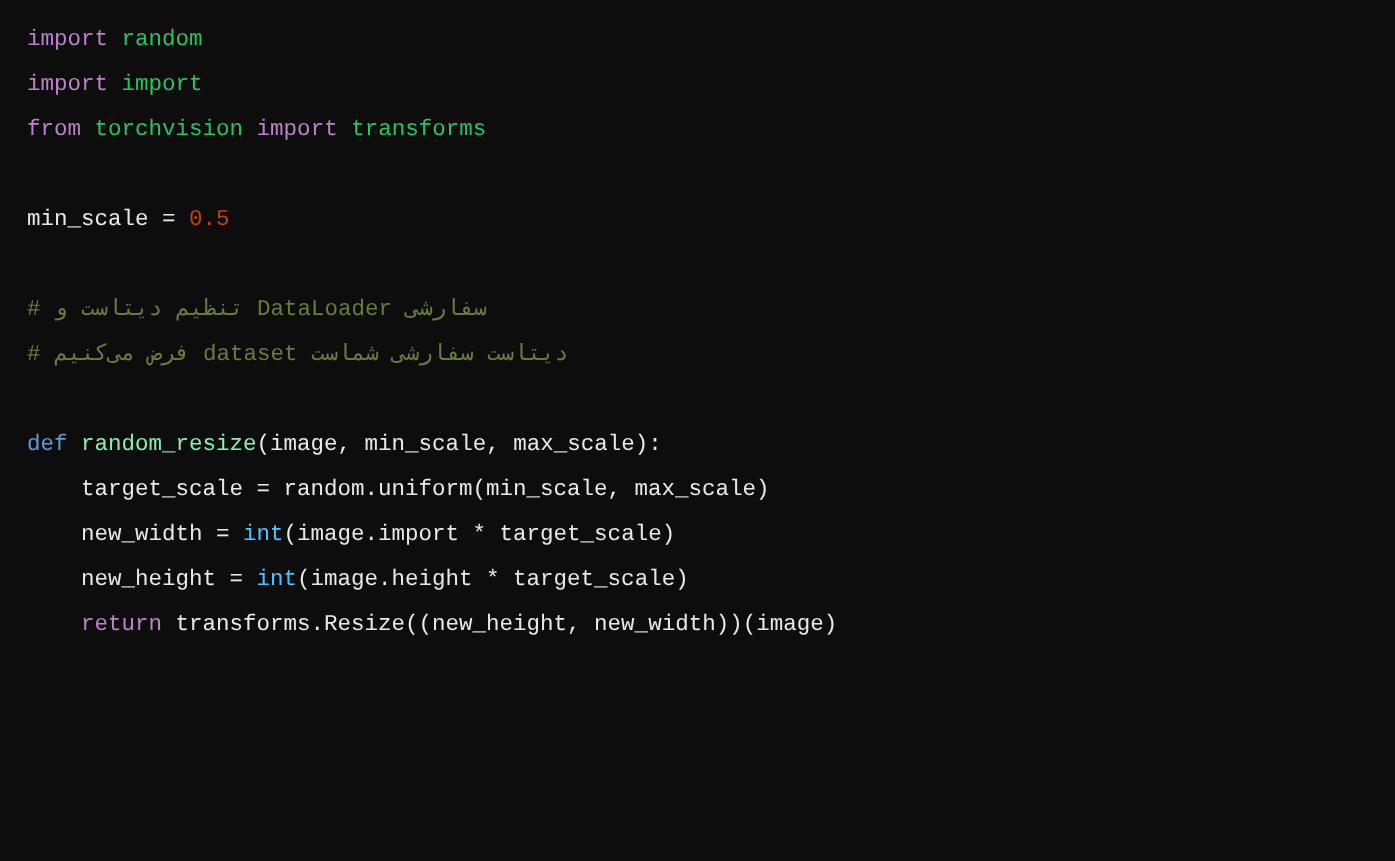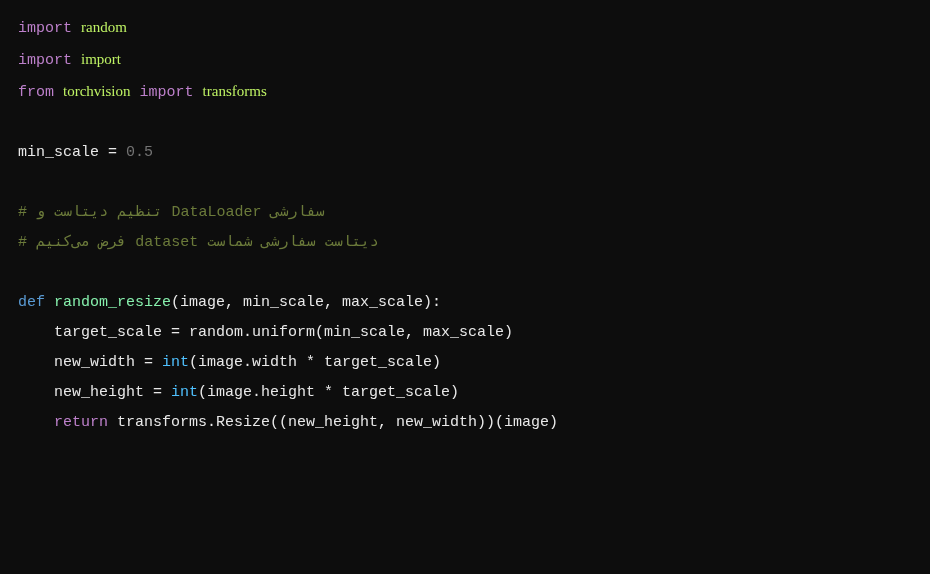--- a/index.html
+++ b/index.html
@@ -11,25 +11,25 @@
     padding: 12px 18px;
     color: #e8e8e8;
     width: 930px;
     height: 574px;
   }
   .code-line { white-space: pre; }
   .kw-import { color: #bd80cb; }
   .kw-from { color: #bd80cb; }
   .kw-def { color: #5a9bd4; }
   .kw-return { color: #bd80cb; margin-top: 39px; }
-  .module { color: #bef264; font-family: Liberation Serif, serif; }
+  .module { color: #22c55e; }
   .comment { color: #6b7a3a; }
   .assign { color: #e8e8e8; }
   .op { color: #e8e8e8; }
-  .num { color: #737373; }
+  .num { color: #c2410c; }
   .funcname { color: #86efac; }
   .param { color: #e8e8e8; }
   .call { color: #e8e8e8; }
   .builtin { color: #4fc1ff; }
 </style>
 </head>
 <body>
 
 <div class="code-block">
 
@@ -51,19 +51,19 @@
 
 <div class="code-line"><span class="comment"># فرض می‌کنیم dataset دیتاست سفارشی شماست</span></div>
 
 <div class="code-line">&nbsp;</div>
 
 
 <div class="code-line"><span class="kw-def">def</span> <span class="funcname">random_resize</span><span class="param">(image, min_scale, max_scale):</span></div>
 
 <div class="code-line"><span class="call">    target_scale = random.uniform(min_scale, max_scale)</span></div>
 
-<div class="code-line"><span class="call">    new_width = </span><span class="builtin">int</span><span class="call">(image.width * target_scale)</span></div>
+<div class="code-line"><span class="call">    new_width = </span><span class="builtin">int</span><span class="call">(image.import * target_scale)</span></div>
 
 <div class="code-line"><span class="call">    new_height = </span><span class="builtin">int</span><span class="call">(image.height * target_scale)</span></div>
 
 <div class="code-line">    <span class="kw-return">return</span><span class="call"> transforms.Resize((new_height, new_width))(image)</span></div>
 
 </div>
 
 </body></html>

